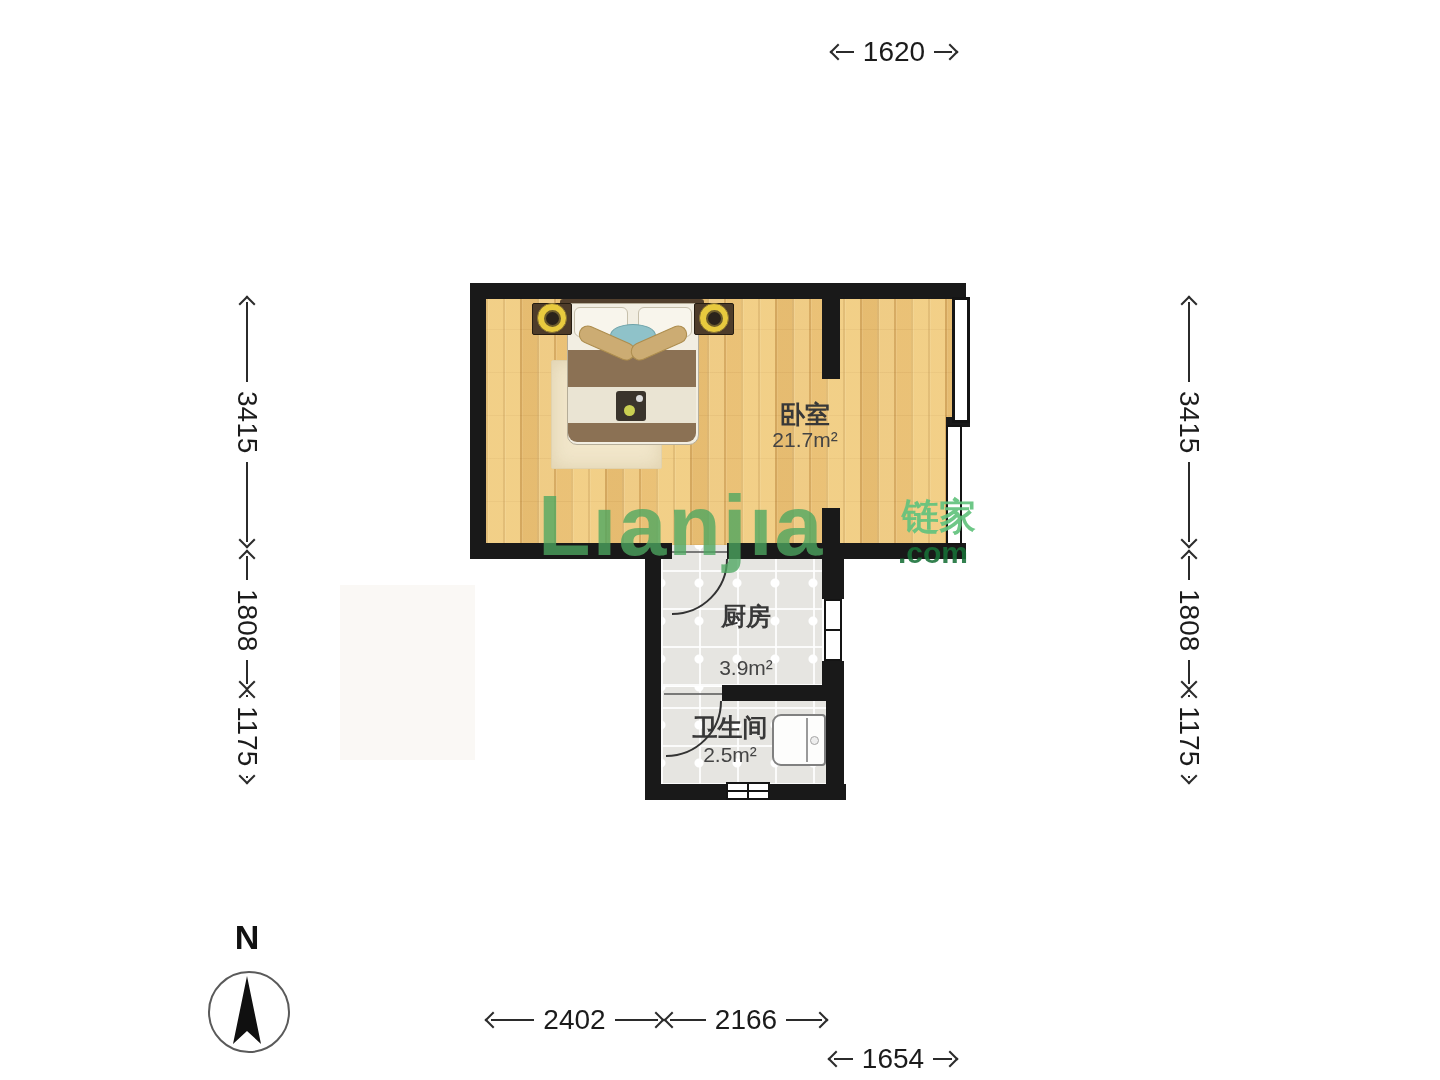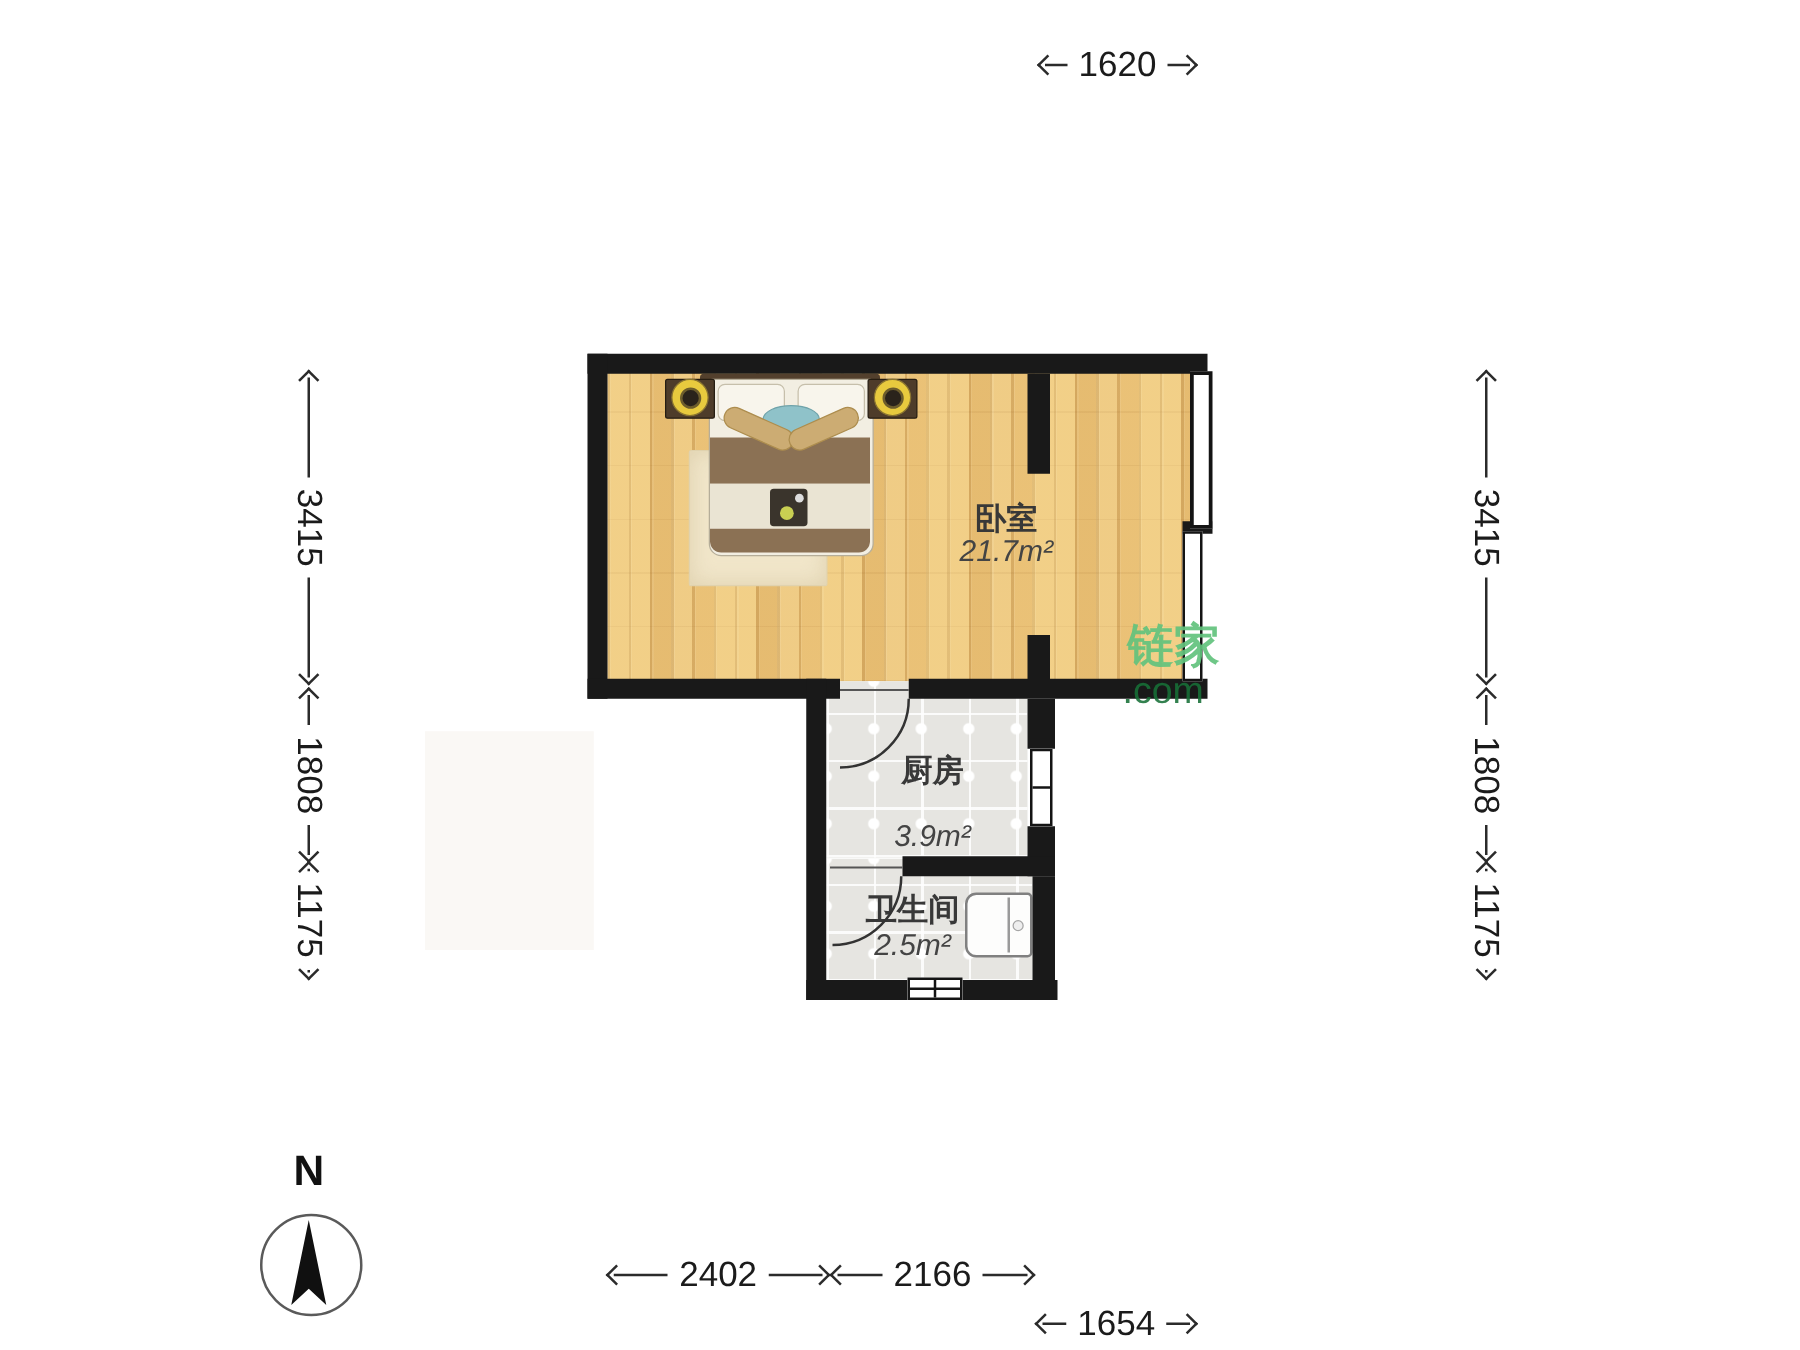--- a/index.html
+++ b/index.html
@@ -56,31 +56,31 @@
   .lamp{position:absolute;width:28px;height:28px;border-radius:50%;background:#e8ca3e;
         display:flex;align-items:center;justify-content:center;border:1px solid #8a7430;}
   .lamp i{width:13px;height:13px;border-radius:50%;background:#2a231b;border:2px solid #6d5d2c;display:block;}
   .tub{position:absolute;background:#fdfdfc;border:2px solid #808080;border-radius:9px 4px 4px 9px;box-sizing:border-box;}
   .tub .div-l{position:absolute;top:2px;bottom:2px;right:16px;width:2px;background:#9a9a9a;}
   .tub .knob{position:absolute;right:5px;top:50%;width:7px;height:7px;margin-top:-4px;border-radius:50%;
              background:#eee;border:1px solid #a5a5a5;}
 
   
   .room-name{position:absolute;text-align:center;font-size:25px;font-weight:bold;color:#383838;}
-  .room-area{position:absolute;text-align:center;font-size:24px;color:#444;font-style:italic;}
+  .room-area{position:absolute;text-align:center;font-size:21px;color:#444;}
 
   
   .compass-circle{position:absolute;border:2px solid #5a5a5a;border-radius:50%;}
   .compass-n{position:absolute;font-size:34px;font-weight:bold;color:#111;text-align:center;}
 
   
   .wm{position:absolute;z-index:60;pointer-events:none;}
   .wm-main{font-size:86px;font-weight:bold;letter-spacing:2px;color:rgba(77,167,96,.78);line-height:1;}
   .wm-cn{position:absolute;font-size:37px;font-weight:bold;color:rgba(98,194,125,.92);line-height:1;}
-  .wm-com{position:absolute;font-size:30px;font-weight:normal;color:rgba(23,112,55,.88);line-height:1;}
+  .wm-com{position:absolute;font-size:30px;font-weight:bold;color:rgba(23,112,55,.88);line-height:1;}
 
   .faint{position:absolute;background:#faf8f5;}
   svg.overlay{position:absolute;left:0;top:0;z-index:40;pointer-events:none;}
 </style>
 </head>
 <body>
 
 <div id="canvas">
 
   <div class="faint" style="left:340px;top:585px;width:135px;height:175px;"></div>
@@ -230,17 +230,18 @@
       <span class="ln"></span>
     <span class="txt">1175</span>
     <span class="ln"></span>
       <span class="ch d"></span>
   </div>
 
   <div class="compass-n" style="left:227px;top:918px;width:40px;">N</div>
   <div class="compass-circle" style="left:208px;top:971px;width:78px;height:78px;"></div>
 
   <div class="wm" style="left:538px;top:482px;width:470px;height:100px;">
+    <span class="wm-main">Lıanjıa</span>
     <span class="wm-cn" style="left:364px;top:16px;">链家</span>
     <span class="wm-com" style="left:360px;top:56px;">.com</span>
   </div>
 
 </div>
 
 </body></html>

